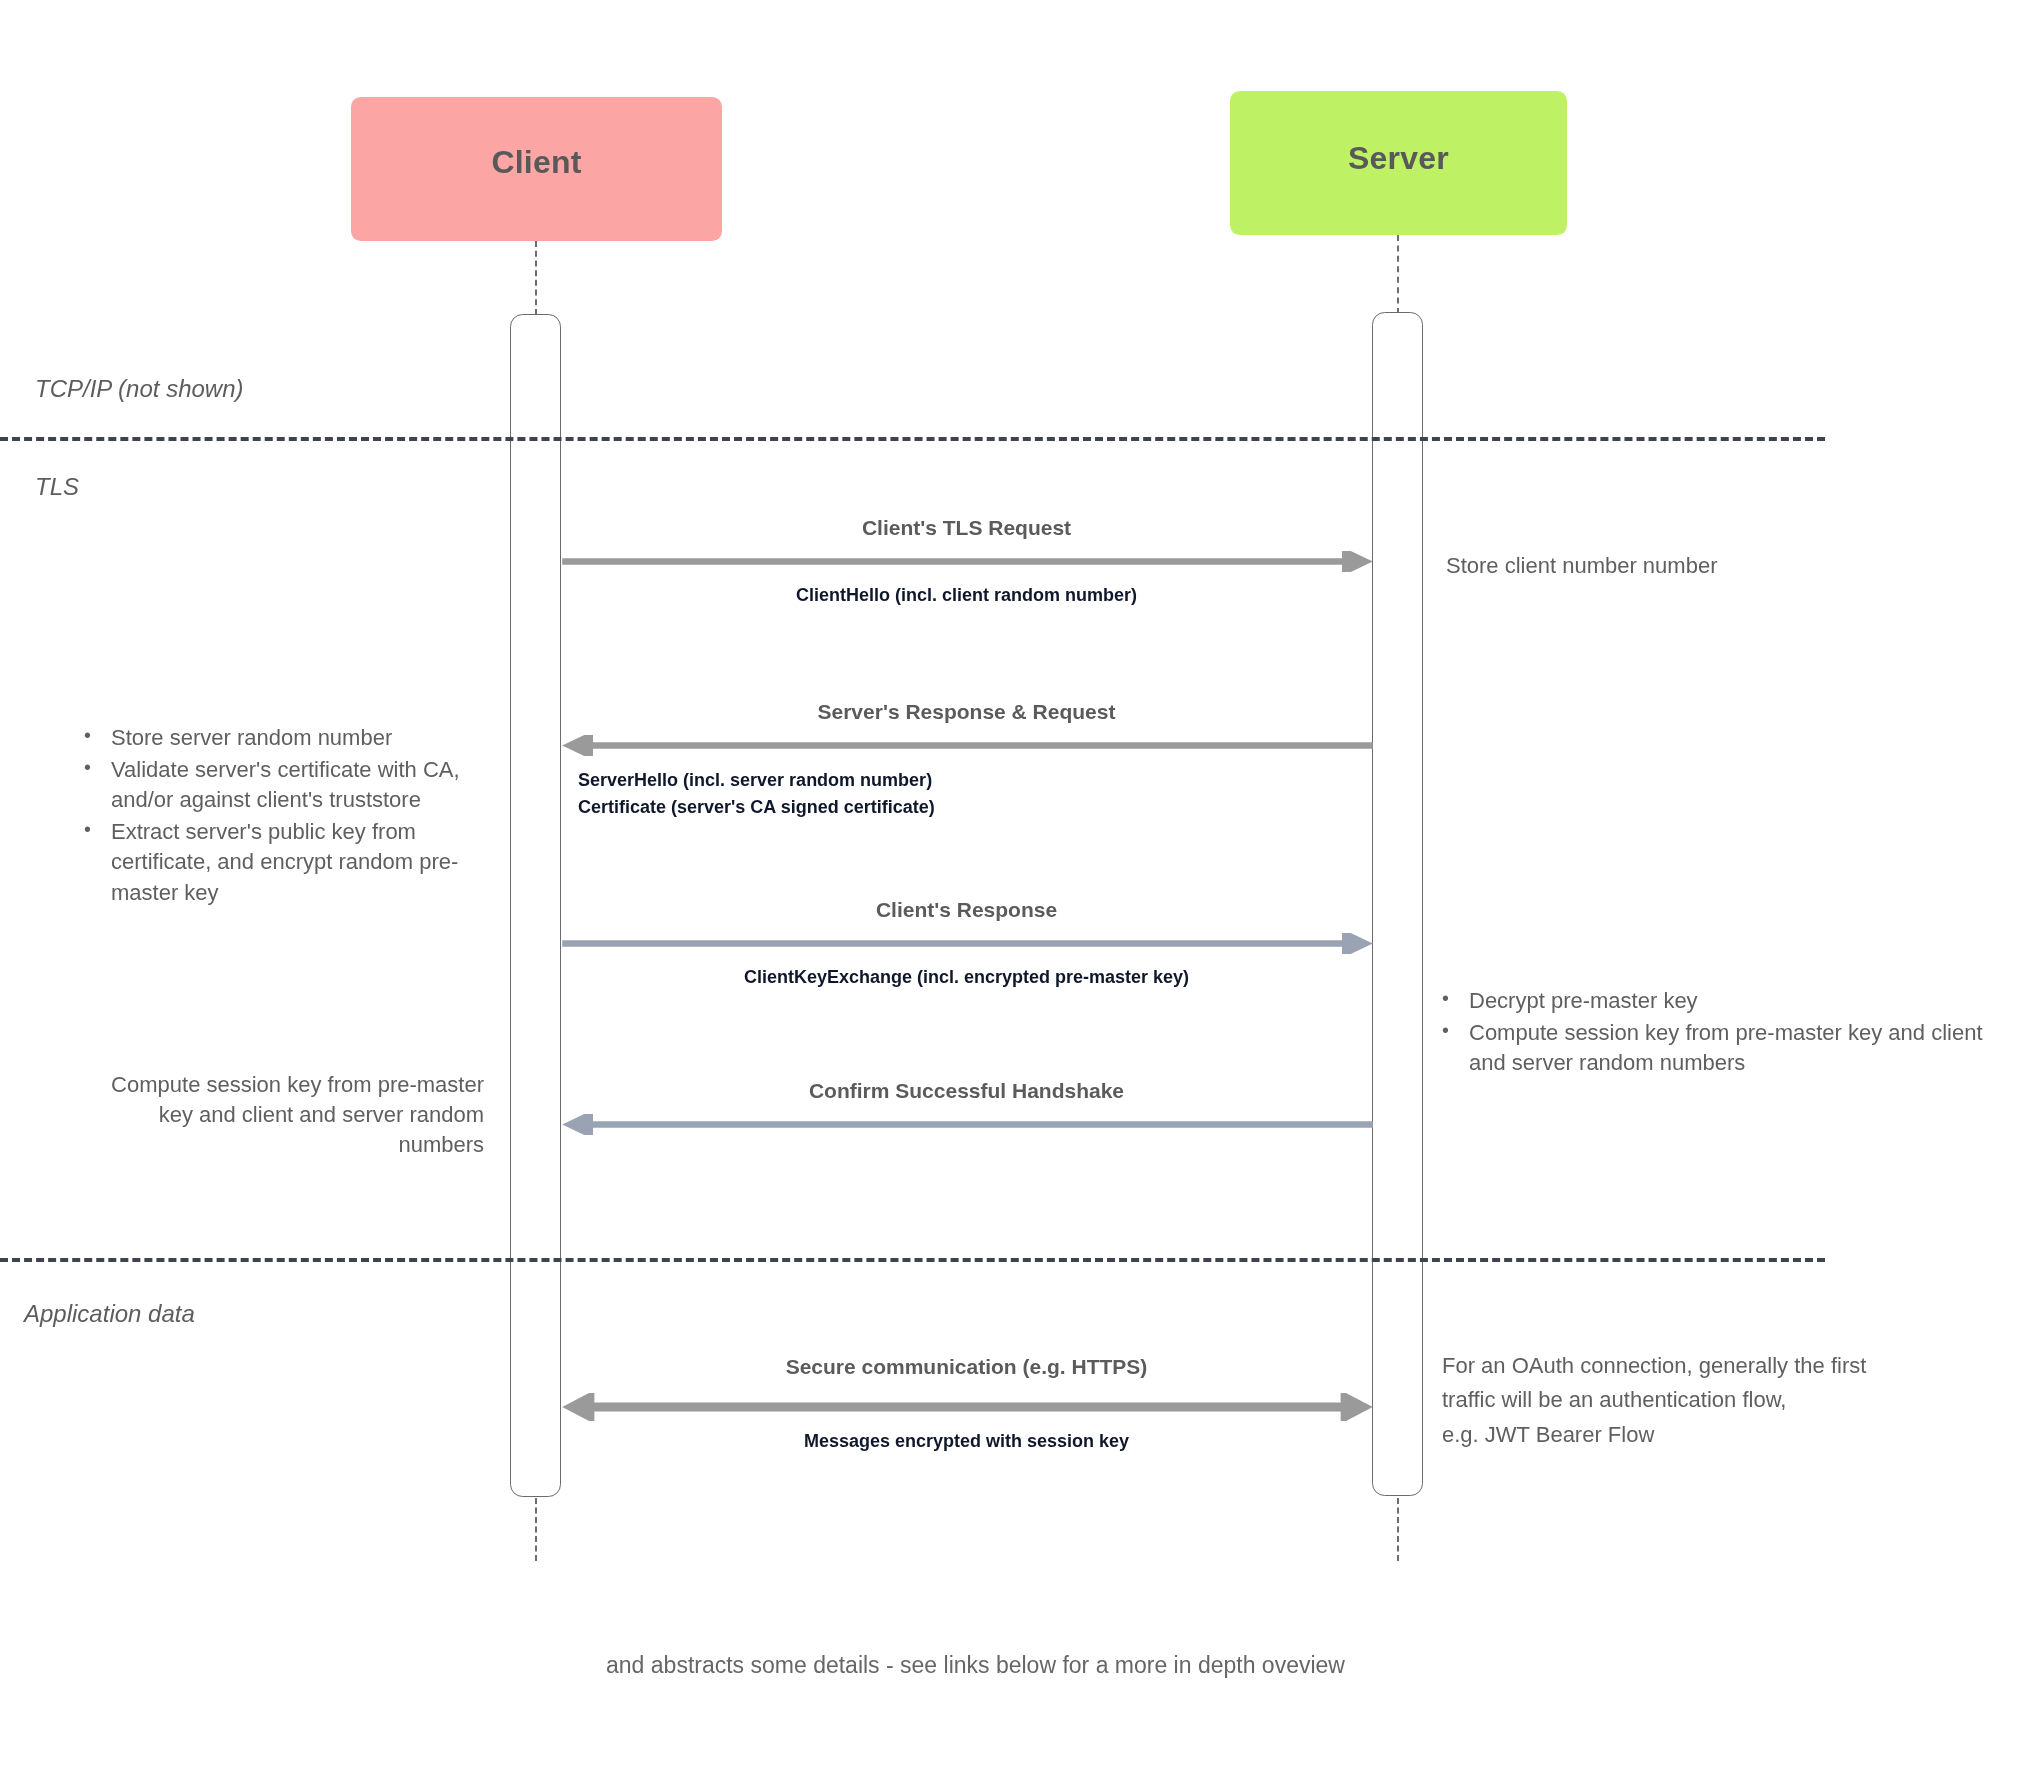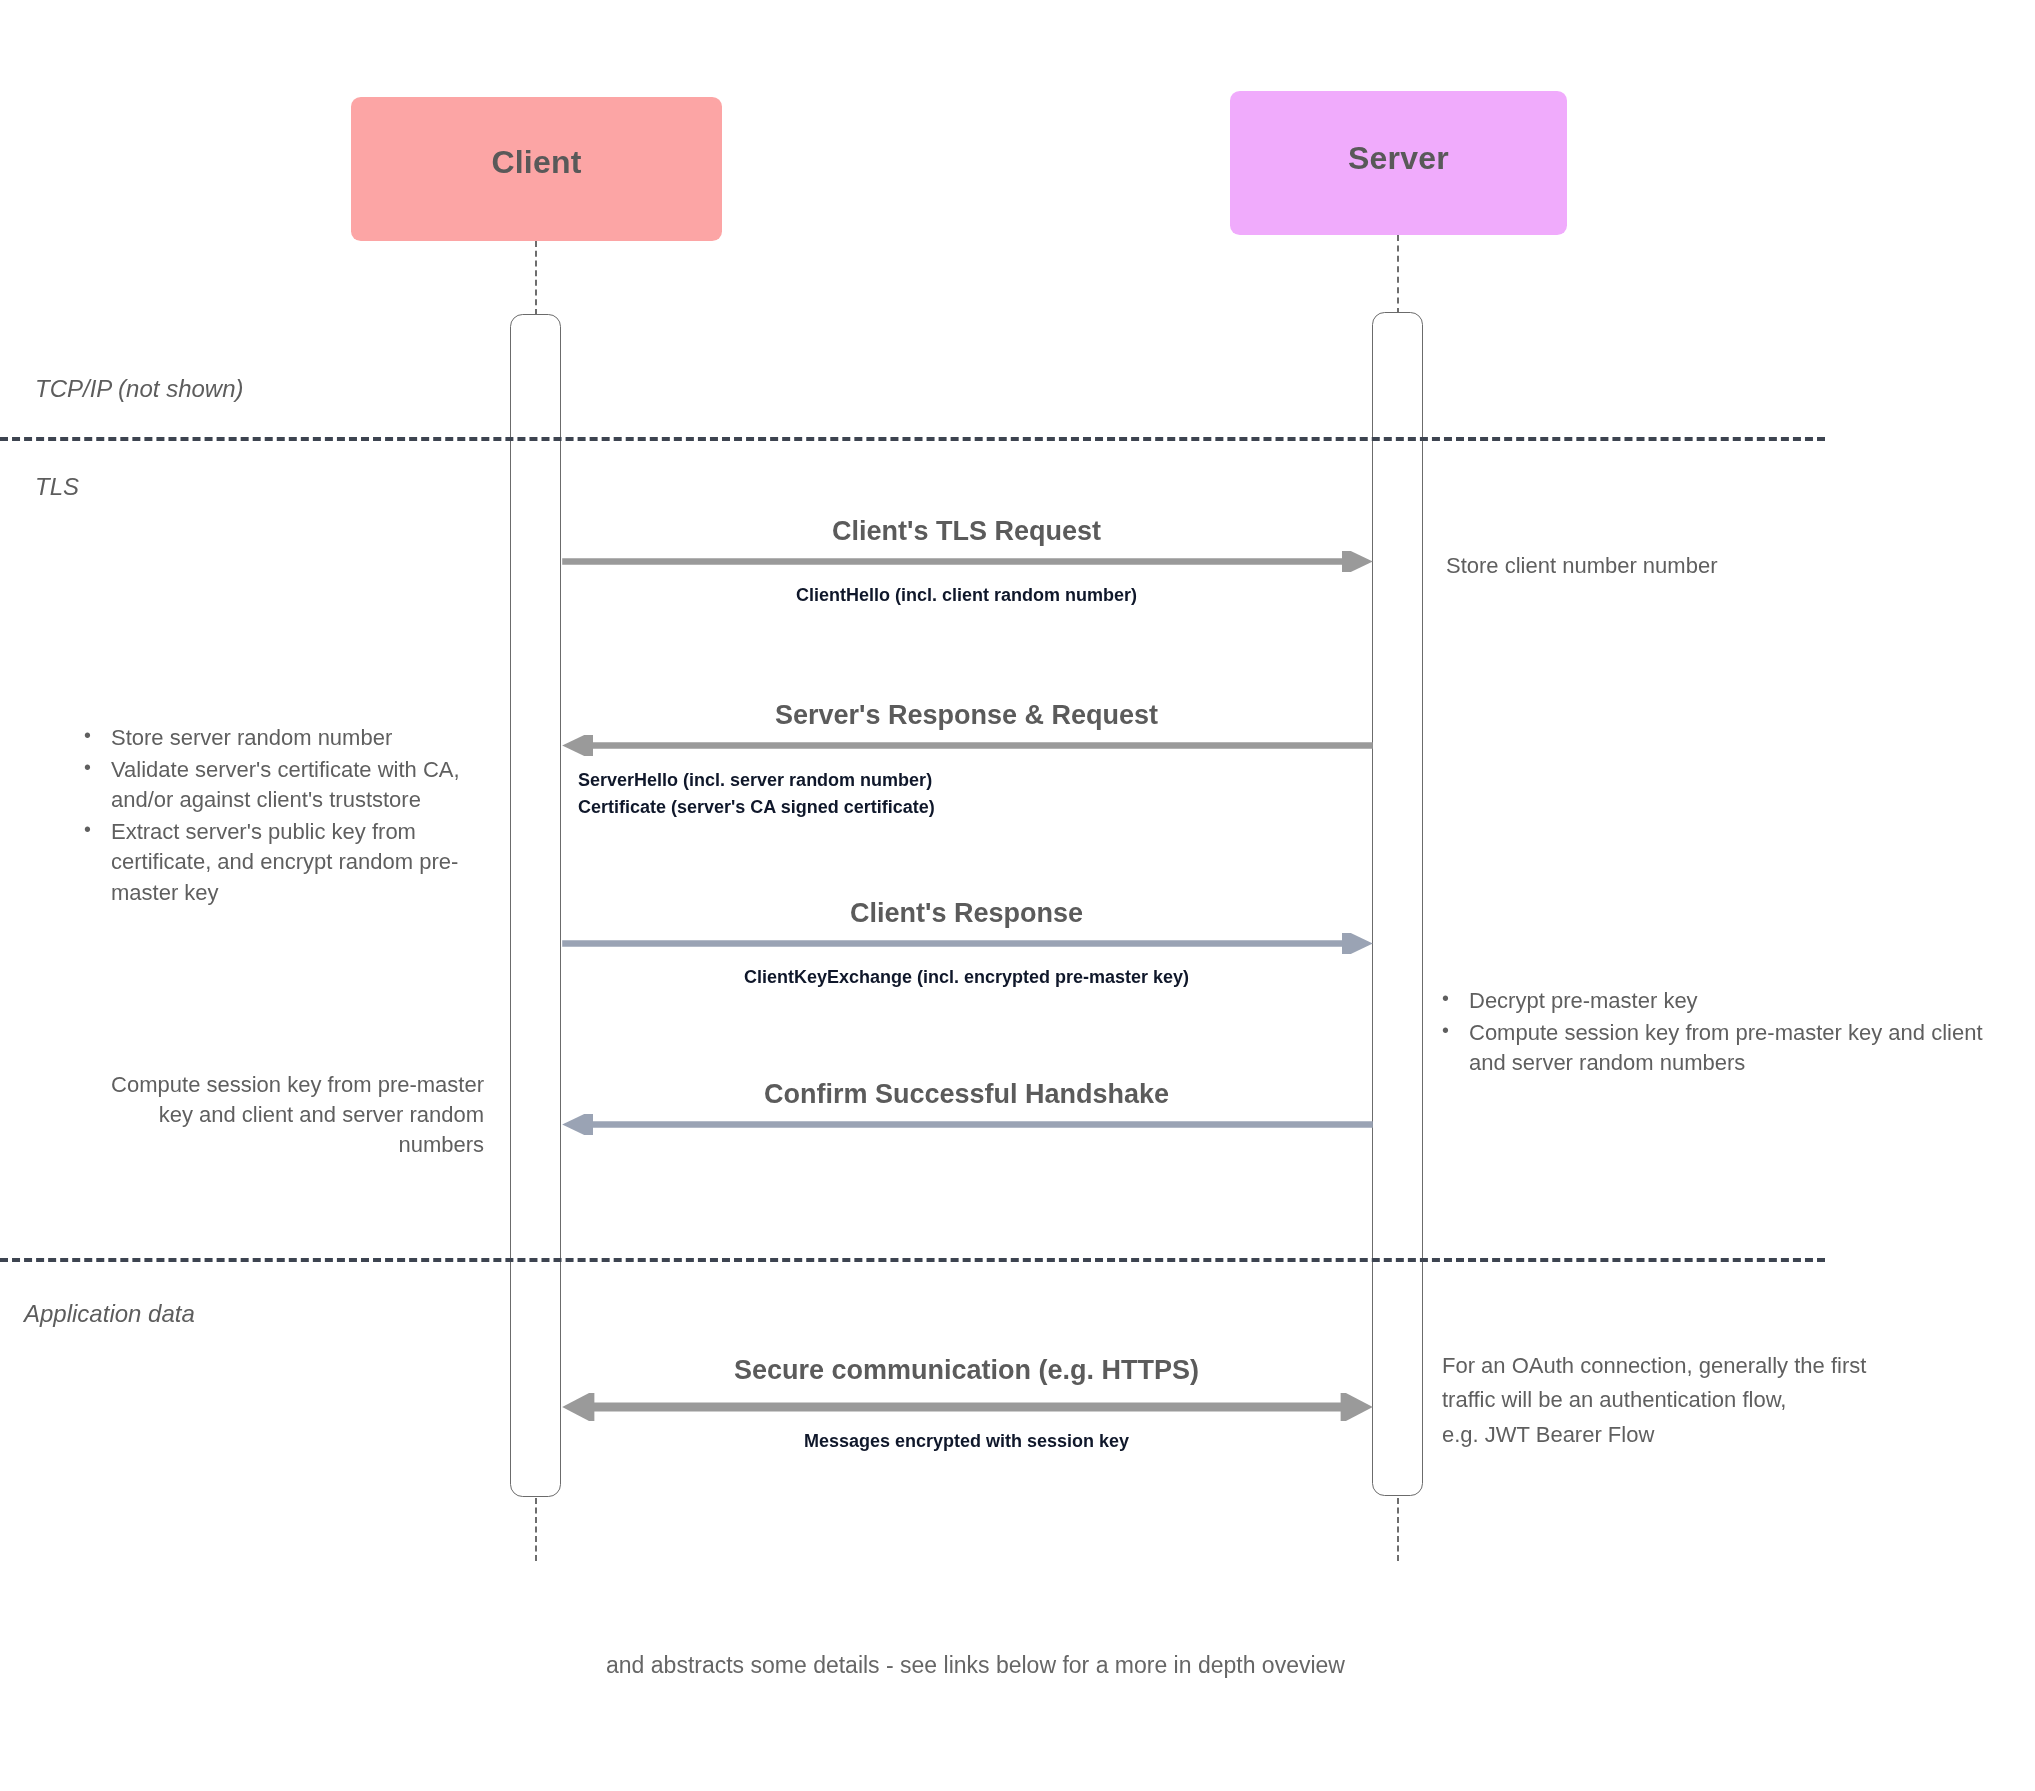--- a/index.html
+++ b/index.html
@@ -39,21 +39,21 @@
     width: 371px;
     height: 144px;
     background: #fca5a5;
   }
   #participant-client .participant-label { margin-top: -12.6px; }
   #participant-server {
     left: 1230px;
     top: 91px;
     width: 337px;
     height: 144px;
-    background: #f0abfc;
+    background: #bef264;
   }
   #participant-server .participant-label { margin-top: -9.8px; }
 
   
   .lifeline {
     position: absolute;
     width: 0;
     border-left: 2.1px dashed #6d6d6d;
   }
 
@@ -87,21 +87,21 @@
   
   .msg-arrow {
     position: absolute;
     height: 21px;
   }
   .msg-arrow svg { display: block; }
 
   
   .msg-title {
     position: absolute;
-    font-size: 27px;
+    font-size: 21px;
     font-weight: bold;
     color: #5b5b5b;
     text-align: center;
     white-space: nowrap;
   }
   .msg-sub {
     position: absolute;
     font-size: 18px;
     font-weight: bold;
     color: #0f172a;

